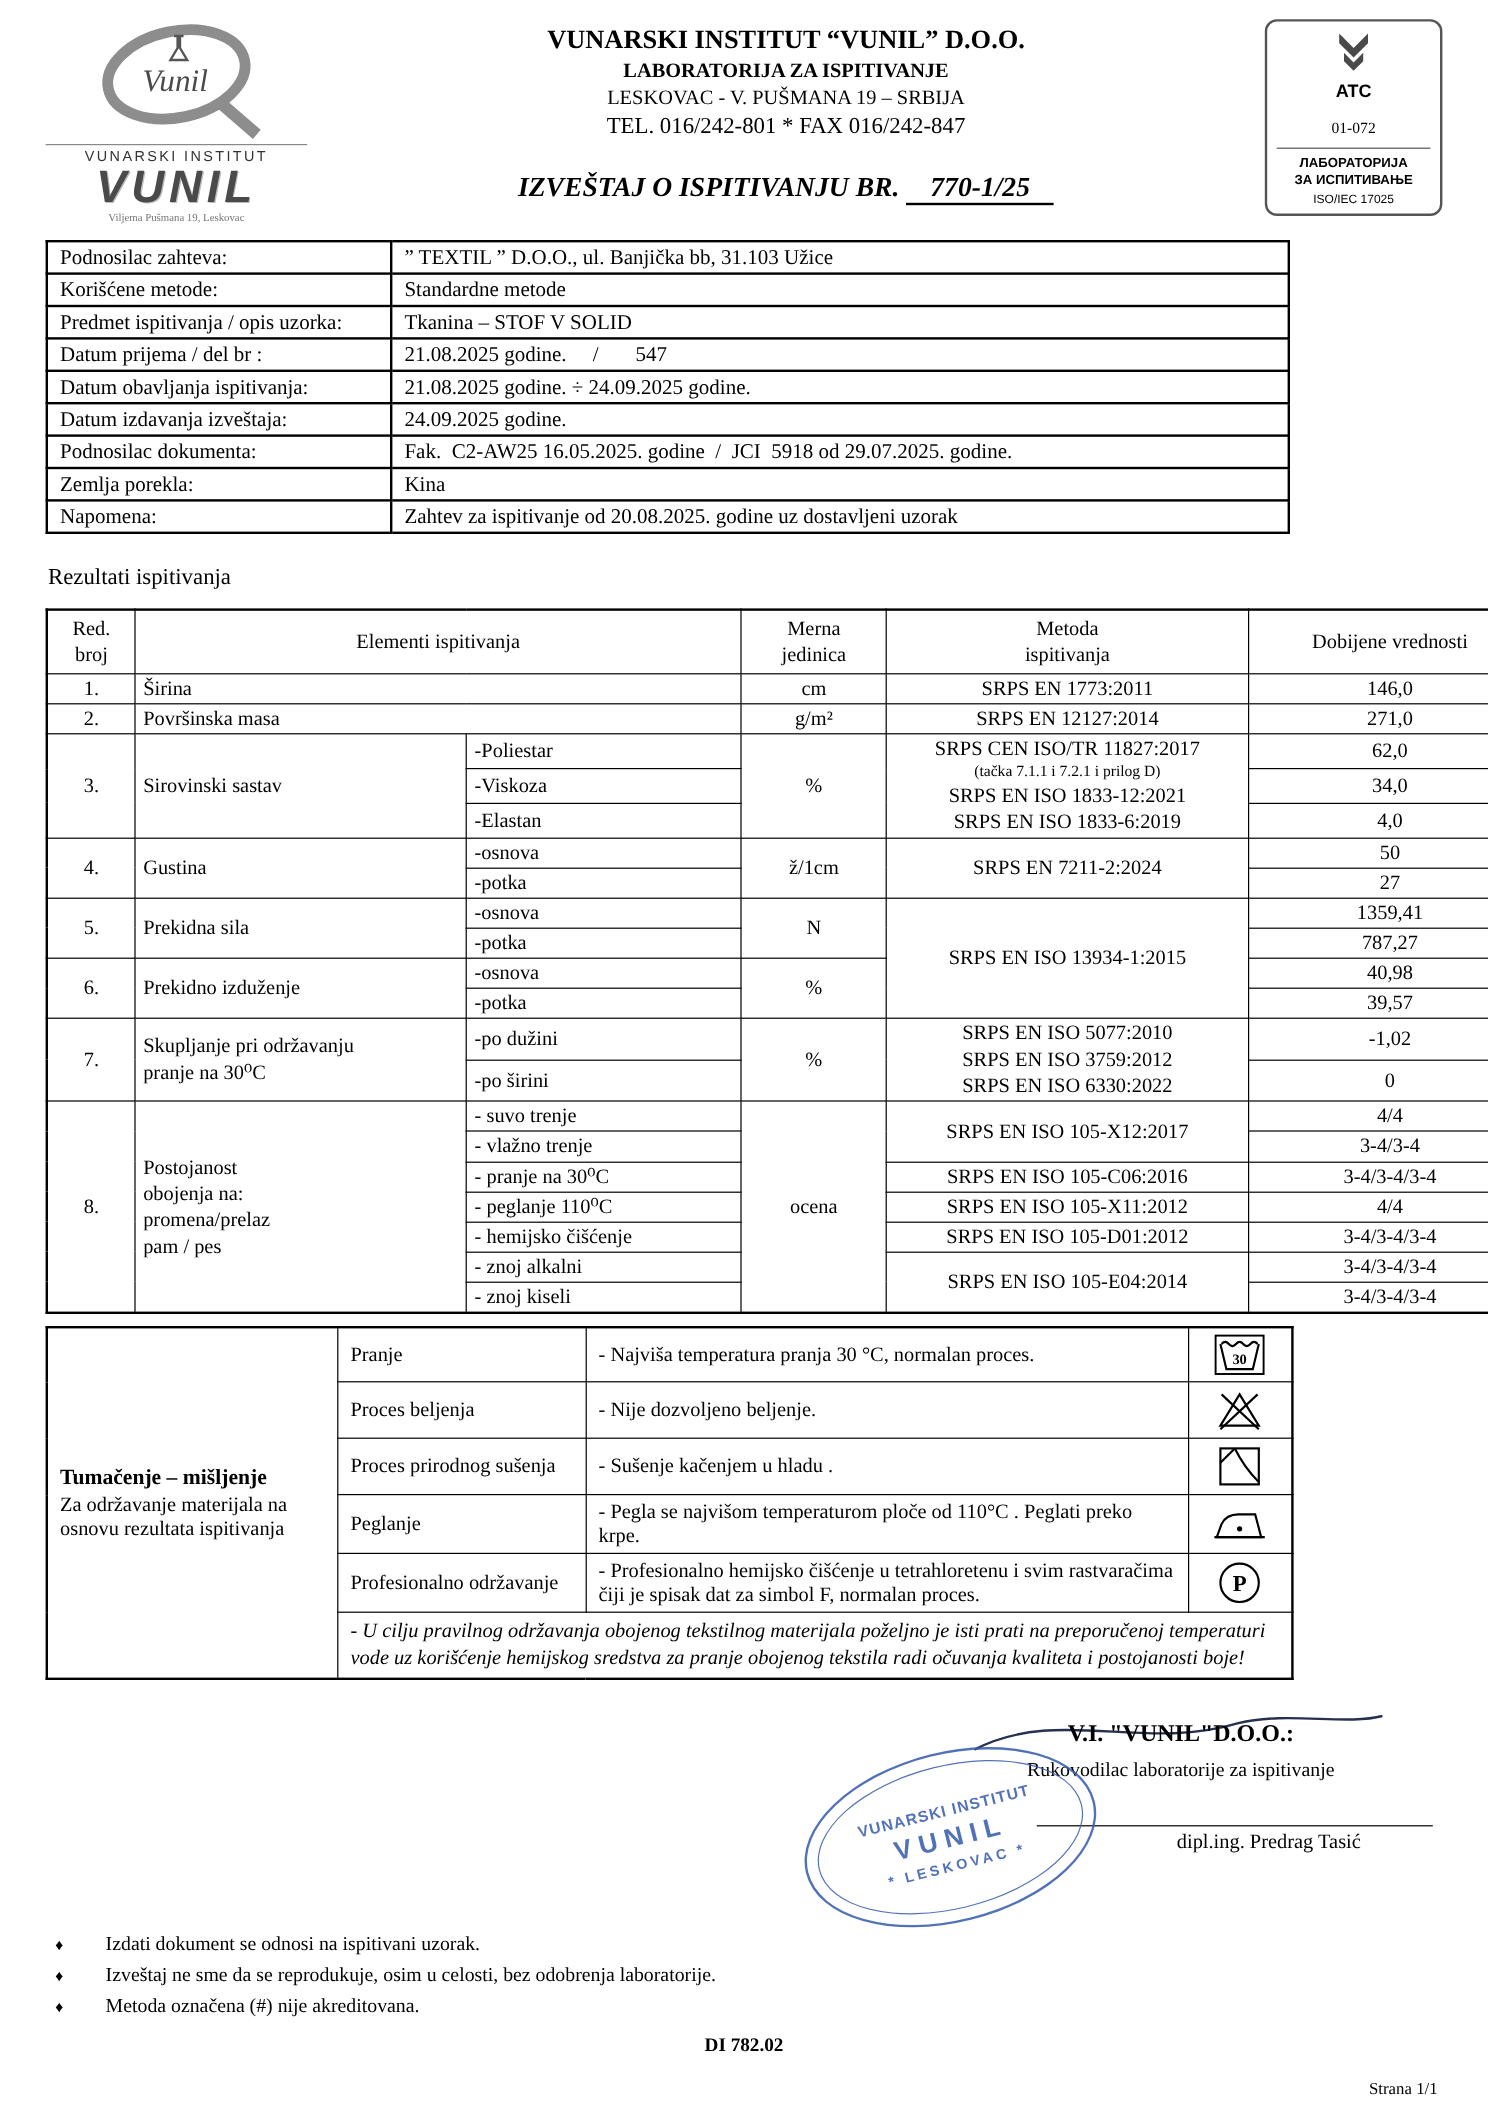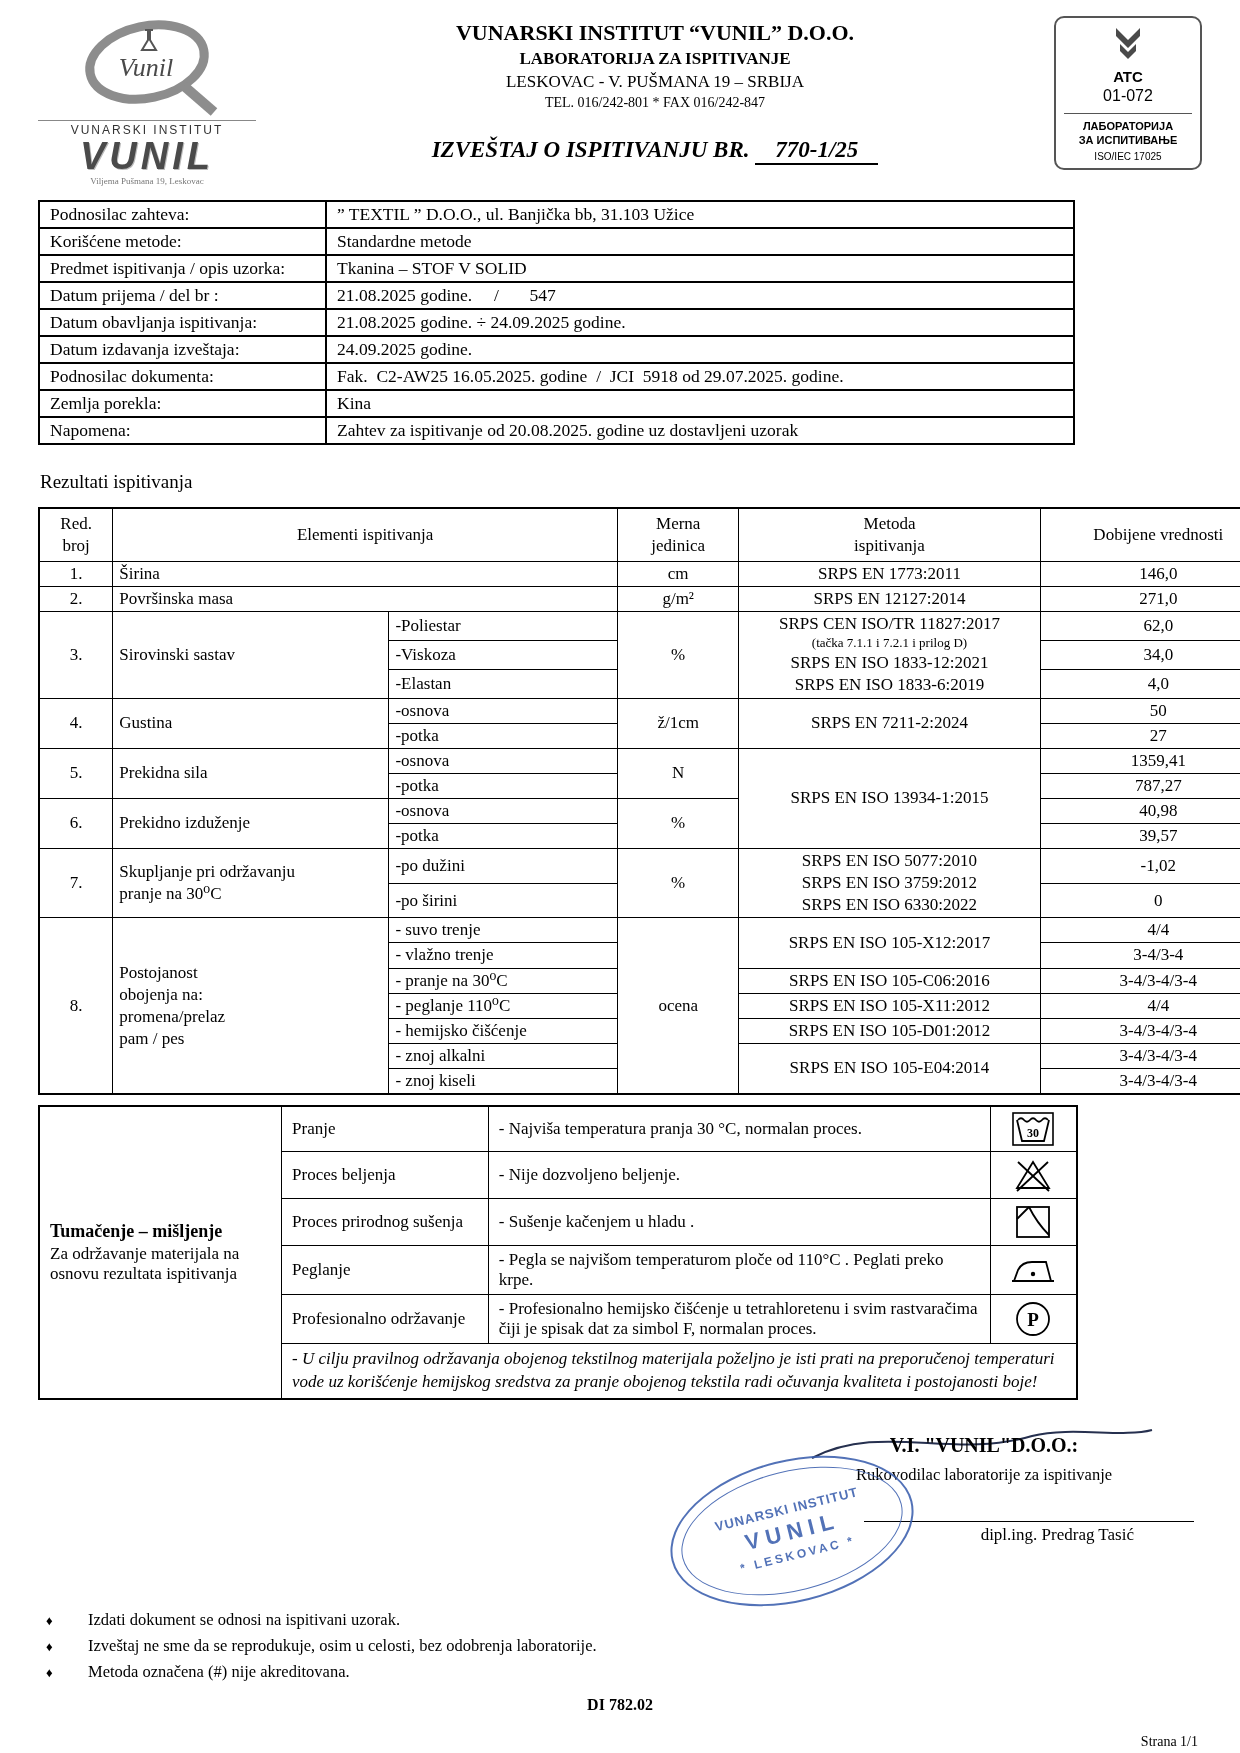--- a/index.html
+++ b/index.html
@@ -17,28 +17,28 @@
   .logo-mark { display:block; margin:0 auto; }
   .logo-inst { font-family:"Liberation Sans",sans-serif; font-size:12px; letter-spacing:2px; color:#333;
                border-top:1px solid #888; padding-top:2px; margin-top:2px; }
   .logo-brand { font-family:"Liberation Sans",sans-serif; font-size:38px; font-weight:bold; font-style:italic;
                 color:#4a4a4a; letter-spacing:4px; line-height:1.0; text-shadow:1px 1px 0 #bbb; }
   .logo-addr { font-size:9px; color:#777; margin-top:1px; }
   .hdr-center { flex:1 1 auto; text-align:center; padding-top:6px; }
   .company { font-size:22px; font-weight:bold; }
   .lab { font-size:17px; font-weight:bold; margin-top:3px; }
   .addr { font-size:17px; margin-top:3px; }
-  .phone { font-size:14px; margin-top:3px; }
+  .phone { font-size:19px; margin-top:3px; }
   .report-title { font-size:23px; font-weight:bold; font-style:italic; margin-top:26px; text-align:center; }
   .report-num { border-bottom:2.5px solid #000; padding:0 20px; display:inline-block; }
 
   .atc-box { flex:0 0 148px; width:148px; border:2px solid #555; border-radius:10px; padding:8px 6px 6px 6px;
              text-align:center; margin-top:2px; }
   .atc-name { font-family:"Liberation Sans",sans-serif; font-weight:bold; font-size:15px; margin-top:2px; }
-  .atc-code { font-family:Liberation Sans, sans-serif; font-size:16px; margin-top:2px; }
+  .atc-code { font-family:Liberation Serif, serif; font-size:13px; margin-top:14px; }
   .atc-sep { border:none; border-top:1.5px solid #555; margin:8px 2px 6px 2px; }
   .atc-line { font-family:"Liberation Sans",sans-serif; font-size:11px; font-weight:bold; line-height:1.25; }
   .atc-iso { font-family:"Liberation Sans",sans-serif; font-size:10px; margin-top:3px; }
 
   
   table { border-collapse:collapse; }
   .info-table { width:1037px; margin-top:14px; }
   .info-table td { border:2px solid #000; font-size:17.5px; padding:2px 10px; height:24px; }
   .info-label { width:287px; }
 

